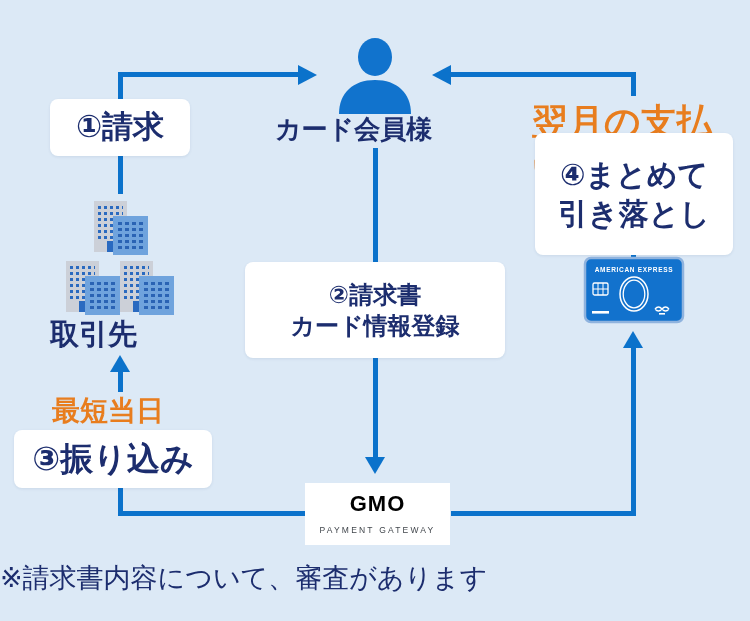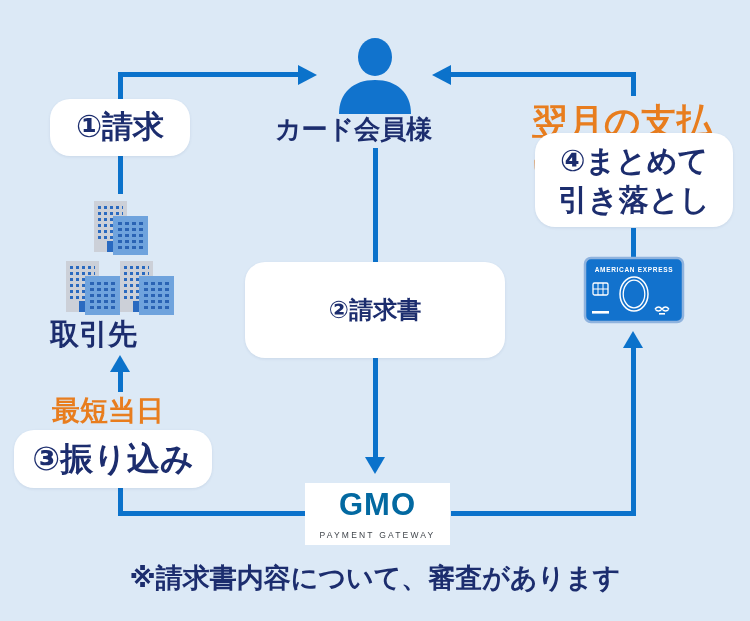--- a/index.html
+++ b/index.html
@@ -27,21 +27,21 @@
   }
   .line{position:absolute;background:var(--line);z-index:1;}
   .ah{position:absolute;width:0;height:0;z-index:1;}
   .ah-right{border-top:10px solid transparent;border-bottom:10px solid transparent;border-left:19px solid var(--line);}
   .ah-left{border-top:10px solid transparent;border-bottom:10px solid transparent;border-right:19px solid var(--line);}
   .ah-up{border-left:10px solid transparent;border-right:10px solid transparent;border-bottom:17px solid var(--line);}
   .ah-down{border-left:10px solid transparent;border-right:10px solid transparent;border-top:17px solid var(--line);}
   .wbox{
     position:absolute;
     background:#fff;
-    border-radius:20px;
+    border-radius:8px;
     display:flex;
     flex-direction:column;
     align-items:center;
     justify-content:center;
     z-index:2;
     box-shadow:0 1px 3px rgba(40,70,120,.10);
     color:var(--navy);
     font-weight:bold;
     text-align:center;
     line-height:1.3;
@@ -72,25 +72,25 @@
       repeating-linear-gradient(to right,transparent 0 4px,var(--bld-blue) 4px 7px),
       linear-gradient(var(--win-darker),var(--win-darker));
   }
   .svgwrap{position:absolute;z-index:2;}
   
   .gmo-box{
     position:absolute;left:305px;top:483px;width:145px;height:62px;
     background:#fff;z-index:2;display:flex;flex-direction:column;
     align-items:center;justify-content:center;
   }
-  .gmo-name{font-size:31px;font-weight:800;color:#0369a1;letter-spacing:1px;line-height:1;}
+  .gmo-name{font-size:22px;font-weight:800;color:#000000;letter-spacing:1px;line-height:1;}
   .gmo-sub{font-size:8.5px;color:#41464c;letter-spacing:2.2px;margin-top:10px;}
   .note{
-    position:absolute;left:0;top:560px;width:750px;text-align:center;
-    font-size:27px;font-weight:bold;color:var(--navy);z-index:2;
+    position:absolute;left:0;top:560px;width:750px;text-align:left;
+    font-size:27px;font-weight:normal;color:var(--navy);z-index:2;
   }
 </style>
 </head>
 <body>
 
 <div class="canvas">
 
   <div class="line" style="left:118px;top:72px;width:5px;height:122px;"></div>
   <div class="line" style="left:118px;top:72px;width:180px;height:5px;"></div>
   <div class="ah ah-right" style="left:298px;top:65px;"></div>
@@ -136,24 +136,25 @@
   </div>
   <div class="lbl navy" style="left:50px;top:315px;width:140px;font-size:29px;">取引先</div>
 
   <div class="lbl orange bgmask" style="left:52px;top:392px;width:138px;font-size:28px;">最短当日</div>
   <div class="wbox" style="left:14px;top:430px;width:198px;height:58px;font-size:33px;text-align:right;">
     <span>③振り込み</span>
   </div>
 
   <div class="wbox" style="left:245px;top:262px;width:260px;height:96px;font-size:24px;">
     <span>②請求書</span>
+    <span>カード情報登録</span>
   </div>
 
   <div class="lbl orange" style="left:532px;top:98px;width:206px;font-size:36px;">翌月の支払い日</div>
-  <div class="wbox" style="left:535px;top:133px;width:198px;height:94px;font-size:30px;">
+  <div class="wbox" style="left:535px;top:133px;width:198px;height:122px;font-size:30px;">
     <span>④まとめて</span>
     <span>引き落とし</span>
   </div>
 
   <div class="svgwrap" style="left:583px;top:256px;width:102px;height:68px;">
     <svg width="102" height="68" viewBox="0 0 102 68">
       <rect x="2" y="2" width="98" height="64" rx="6" fill="#1272cd" stroke="#8fb3de" stroke-width="2.5"></rect>
       <text x="51" y="16" text-anchor="middle" font-size="6.5" font-weight="bold" fill="#ffffff" letter-spacing="0.7" font-family="Liberation Sans, DejaVu Sans, sans-serif">AMERICAN EXPRESS</text>
       <rect x="10" y="27" width="15" height="12" rx="1.5" fill="none" stroke="#ffffff" stroke-width="1.3"></rect>
       <line x1="15" y1="27" x2="15" y2="39" stroke="#ffffff" stroke-width="1"></line>

